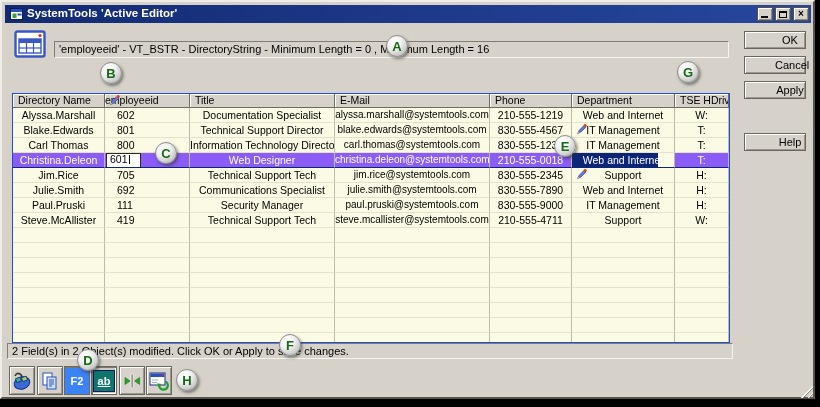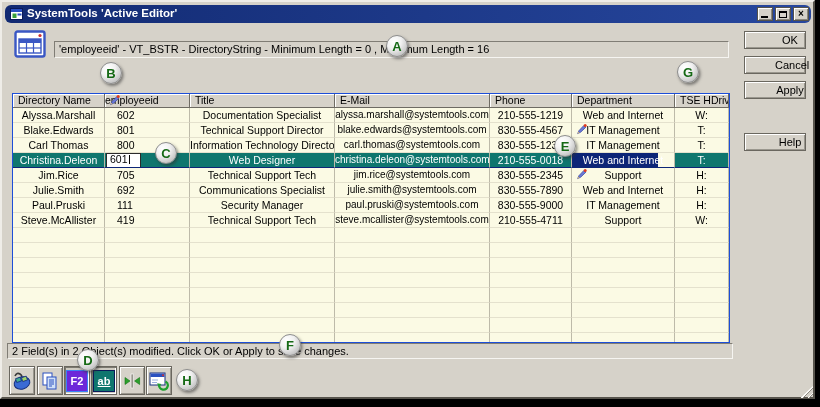--- a/index.html
+++ b/index.html
@@ -1,21 +1,21 @@
 <!DOCTYPE html>
 <html><head>
 <meta charset="utf-8">
 <style>
   html,body{margin:0;padding:0;}
   #stage{position:relative;width:820px;height:407px;background:#000;font-family:"Liberation Sans",sans-serif;overflow:hidden;}
   .window{position:absolute;left:0;top:0;width:815px;height:399px;background:#d6d2c9;box-sizing:border-box;
           border:2px solid;border-color:#efede8 #57544c #57544c #efede8;}
   
   .titlebar{position:absolute;left:3px;top:3px;width:806px;height:18px;
-            background:linear-gradient(90deg,#122a72,#27479e);color:#fff;border-radius:6px;}
+            background:linear-gradient(90deg,#122a72,#27479e);color:#fff;}
   .titlebar .ttext{position:absolute;left:22px;top:2px;font-size:11.5px;font-weight:bold;white-space:nowrap;}
   .title-icon{position:absolute;left:5px;top:3px;width:13px;height:12px;}
   .win-controls{position:absolute;right:2px;top:2px;display:flex;gap:2px;}
   .wbtn{width:16px;height:14px;background:#d6d2c9;border:1px solid #55534c;box-sizing:border-box;
         box-shadow:inset 1px 1px 0 #fff,inset -1px -1px 0 #8a877e;position:relative;color:#000;
         font-size:10px;line-height:11px;text-align:center;font-weight:bold;}
   .glyph-min{position:absolute;left:3px;bottom:2px;width:7px;height:2px;background:#000;}
   .glyph-max{position:absolute;left:3px;top:3px;width:8px;height:7px;border:1px solid #000;border-top-width:2px;box-sizing:border-box;}
   
   .attr-icon{position:absolute;left:12px;top:28px;width:32px;height:28px;}
@@ -36,37 +36,37 @@
       box-shadow:inset 1px 1px 0 #fff;font-size:10.5px;line-height:13px;padding-left:5px;
       white-space:nowrap;overflow:hidden;box-sizing:border-box;position:relative;color:#000;}
   .th.has-icon{padding-left:0;text-align:left;}
   .th.has-icon .plc{position:absolute;left:3px;top:0px;}
   .tr{height:15px;}
   .td{font-size:10.5px;line-height:14px;text-align:center;border-right:1px solid #bdbaa9;
       border-bottom:1px solid #e4e1cd;white-space:nowrap;overflow:hidden;box-sizing:border-box;
       color:#000;position:relative;}
   .td.col-id{text-align:left;padding-left:12px;}
   .td.col-email{font-size:10px;}
-  .tr.sel .td{background:#0f766e;color:#fff;border-bottom-color:#0c2577;}
+  .tr.sel .td{background:#8b5cf6;color:#fff;border-bottom-color:#0c2577;}
   .tr.sel .td.col-dept{background:linear-gradient(90deg,#0c2577 0,#0c2577 86px,#fbfae4 86px);}
   .td .plc{position:absolute;left:3px;top:0px;}
   .editbox{position:absolute;left:1px;top:0px;width:35px;height:25px;background:#fff;border:1px solid #2b2b2b;
            box-sizing:border-box;color:#000;font-size:10.5px;line-height:11px;text-align:left;padding-left:3px;}
   .caret{display:inline-block;width:1px;height:9px;background:#000;vertical-align:-1px;margin-left:1px;}
   
   .statusbar{position:absolute;left:5px;top:341px;width:726px;height:16px;font-size:11px;line-height:14px;
              padding-left:4px;white-space:nowrap;overflow:hidden;}
   
   .tbtn{position:absolute;top:364px;width:26px;height:29px;background:#d6d2c9;border:1px solid #6a675f;
         box-sizing:border-box;box-shadow:inset 1px 1px 0 #fff,inset -1px -1px 0 #9a978e;
         display:flex;align-items:center;justify-content:center;}
   .tbtn.pressed{box-shadow:inset 1px 1px 0 #7b786f,inset -1px -1px 0 #fff;background:#cfcbc1;}
   .keycap{width:20px;height:20px;display:flex;align-items:center;justify-content:center;
           font-weight:bold;font-size:11px;color:#fff;}
-  .keycap.f2{background:#6d28d9;border:1px solid #3b82f6;}
+  .keycap.f2{background:#3b82f6;border:3px solid #3b82f6;}
   .keycap.ab{background:#0f766e;border:1px solid #0a1a5a;text-decoration:underline;}
   
   .grip{position:absolute;left:798px;top:384px;width:13px;height:12px;
         background:repeating-linear-gradient(135deg,#fdfcf9 0 1px,#8a877e 1px 2px,rgba(0,0,0,0) 2px 4.5px);
         clip-path:polygon(100% 0,100% 100%,0 100%);}
   
   .ann{position:absolute;width:22px;height:22px;border-radius:50%;
        background:radial-gradient(circle at 34% 28%,#ffffff 0%,#f1f1f1 38%,#c6c6c6 75%,#9d9d9d 100%);
        border:1px solid #8d8d8d;box-shadow:1.5px 2px 3px rgba(50,50,50,.55);
        color:#156915;font-weight:bold;font-size:13px;text-align:center;line-height:22px;box-sizing:border-box;z-index:50;}

